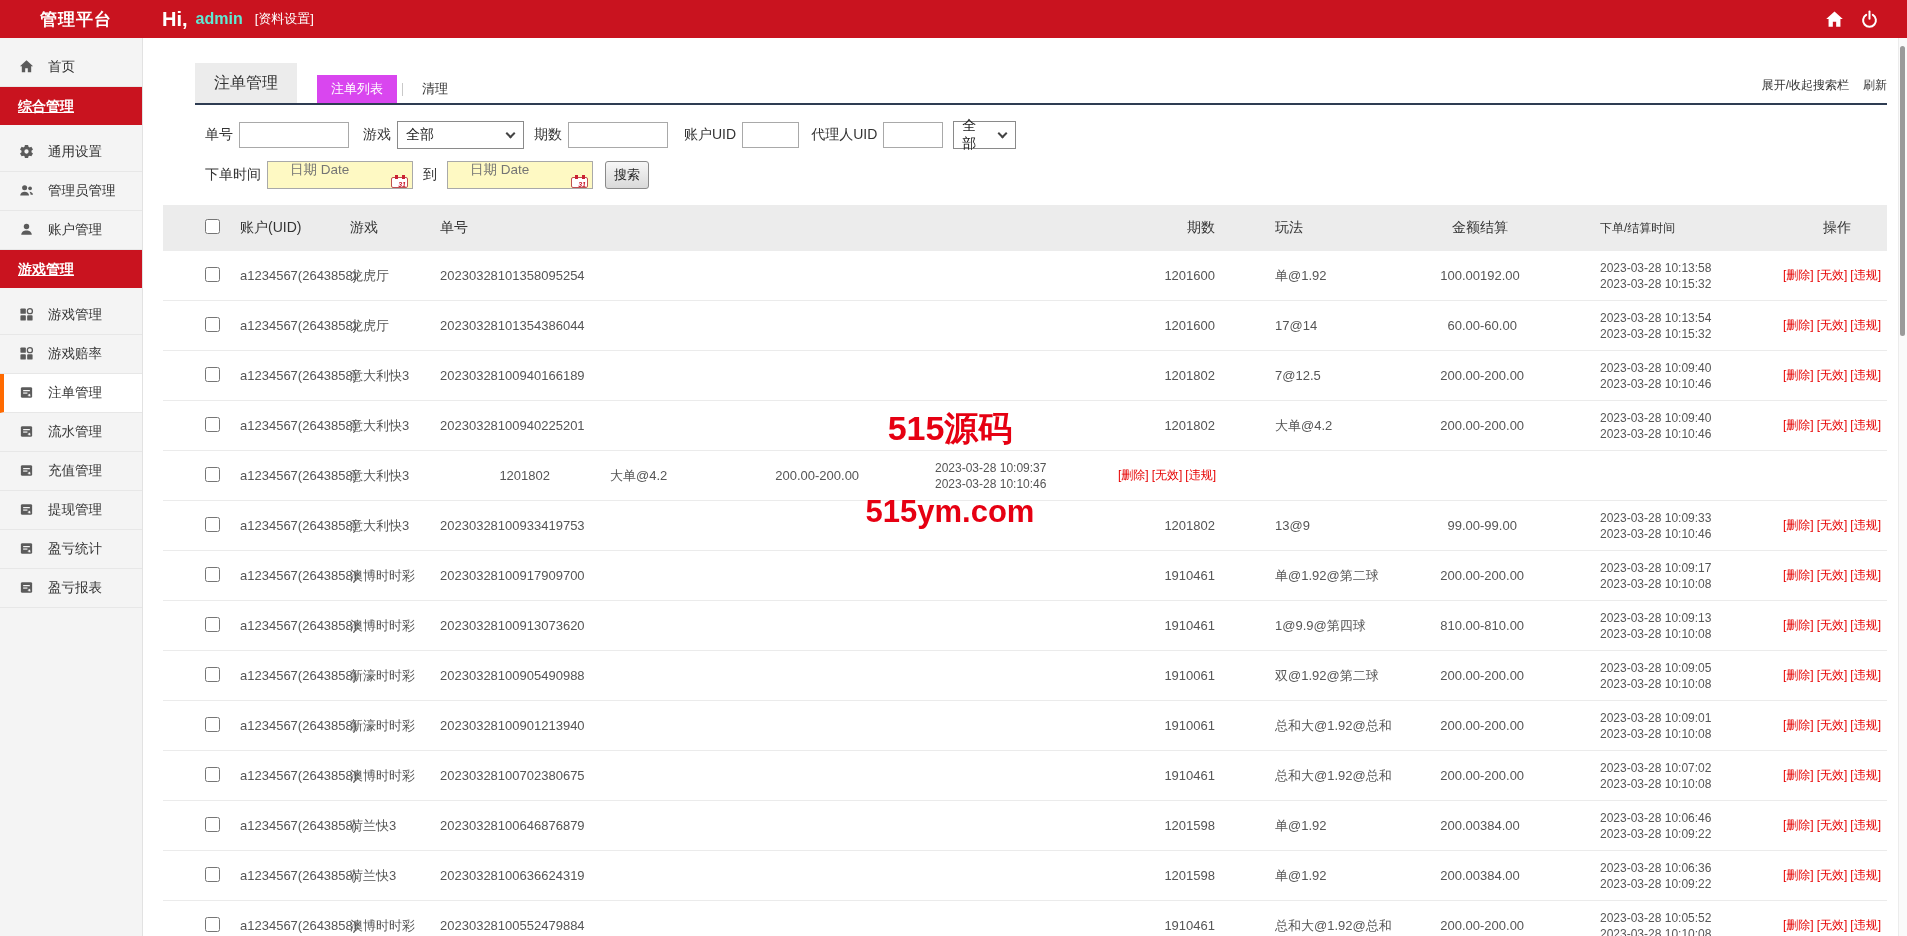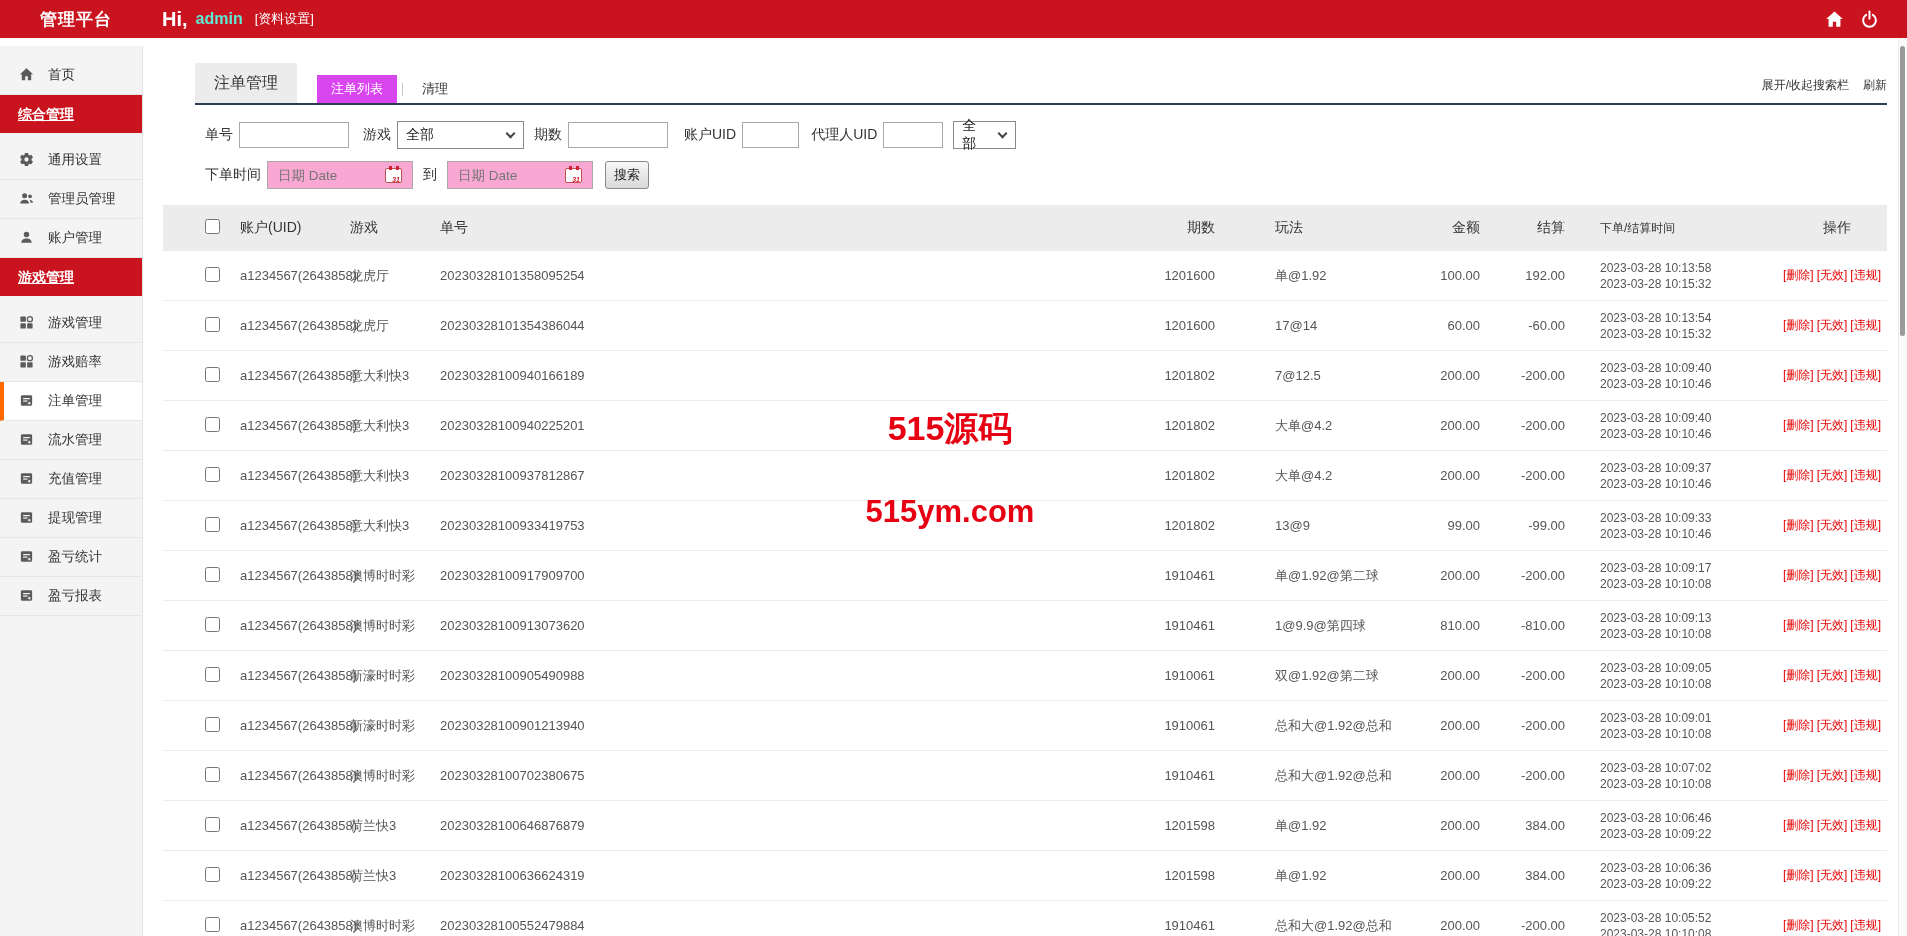--- a/index.html
+++ b/index.html
@@ -13,21 +13,21 @@
   .greet .hi { color:#fff; font-size:20px; font-weight:bold; }
   .greet .uname { color:#5eead4; font-size:16px; font-weight:bold; margin-left:8px; }
   .greet .profile { color:#fff; font-size:13px; margin-left:12px; cursor:pointer; }
   .topbar-icons { margin-left:auto; margin-right:28px; display:flex; align-items:center; gap:16px; }
   .topbar-icons svg { width:19px; height:19px; cursor:pointer; display:block; }
 
   
   .layout { display:flex; height:898px; }
 
   
-  .sidebar { width:143px; background:#f4f4f4; border-right:1px solid #e2e2e2; padding-top:10px;margin-top:8px; }
+  .sidebar { width:143px; background:#f4f4f4; border-right:1px solid #e2e2e2; padding-top:10px; }
   .sb-item { height:39px; display:flex; align-items:center; padding-left:19px;
              border-bottom:1px solid #e7e7e7; cursor:pointer; background:#f4f4f4; }
   .sb-item .ic { width:16px; height:16px; color:#5b5b5b; margin-right:13px; display:flex; }
   .sb-item .ic svg { width:15px; height:15px; fill:currentColor; }
   .sb-item .lbl { font-size:13.5px; color:#333; white-space:nowrap; }
   .sb-item.active { background:#fff; border-left:4px solid #ff6a00; padding-left:15px; }
   .sb-section { height:38px; line-height:38px; background:#c9131f; color:#fff;
                 font-size:14px; font-weight:bold; padding-left:18px; margin-bottom:8px; cursor:pointer;text-decoration:underline; }
 
   
@@ -51,22 +51,22 @@
   .s-lbl { font-size:14px; color:#333; margin-right:6px; white-space:nowrap; }
   .s-input { height:26px; border:1px solid #a9a9a9; background:#fff; font-size:13px; padding:0 5px;
              font-family:inherit; outline:none; }
   .w110{width:110px} .w100{width:100px} .w57{width:57px} .w60{width:60px}
   .sel { position:relative; height:28px; border:1px solid #8a8a8a; background:#fff;
          display:flex; align-items:center; padding:0 26px 0 8px; font-size:14px; color:#222; cursor:pointer; }
   .sel .chev { position:absolute; right:9px; top:8px; width:7px; height:7px;
                border-right:2px solid #444; border-bottom:2px solid #444; transform:rotate(45deg); }
   .w127{width:127px} .w63{width:63px}
   .mr14{margin-right:14px}.mr10{margin-right:10px}.mr16{margin-right:16px}.mr12{margin-right:12px}
-  .datebox { width:146px; height:28px; border:1px solid #a9a9a9; background:#f9a8d4;
-             display:flex; align-items:center; padding:0 10px; cursor:text; }
+  .datebox { width:146px; height:28px; border:1px solid #a9a9a9; background:#fef9c3;
+             display:flex; align-items:center; padding:0 4px; cursor:text;flex-direction:column; }
   .datebox input { border:none; outline:none; width:100px; font-size:13.5px; color:#555;
                    font-family:inherit; background:transparent; }
   .cal { width:17px; height:15px; border:1px solid #c05050; border-radius:2px;
          position:relative; background:#fff; margin-left:auto; cursor:pointer; }
   .cal::before { content:""; position:absolute; top:-3px; left:3px; width:3px; height:4px;
                  background:#c23; box-shadow:7px 0 #c23; }
   .cal::after { content:"31"; position:absolute; right:1px; bottom:-1px; font-size:7px;
                 font-weight:bold; color:#c23; }
   .to-lbl { font-size:14px; color:#333; margin:0 10px; }
   .btn-search { margin-left:12px; width:44px; height:28px; border:1px solid #8a8a8a; border-radius:3px;
@@ -80,21 +80,21 @@
   .tr.th { height:46px; background:#ececec; color:#333; font-size:14px; border-bottom:none; }
   .td { flex:none; }
   .c-check  { width:77px; padding-left:42px; }
   .c-check input { width:15px; height:15px; cursor:pointer; }
   .c-account{ width:110px; }
   .c-game   { width:90px; }
   .c-order  { width:665px; }
   .c-period { width:110px; text-align:right; }
   .c-play   { width:185px; padding-left:60px; }
   .c-amount { width:80px; text-align:right; }
-  .c-settle { width:85px; text-align:right; }
+  .c-settle { width:85px; text-align:left; }
   .c-time   { width:185px; padding-left:35px; font-size:12px; line-height:16px; }
   .c-action { width:137px; text-align:right; padding-right:6px; }
   .th .c-action { padding-right:36px; }
   .act { color:#e60000; font-size:12px; margin-left:3px; cursor:pointer; text-decoration:none; }
 
   
   .wm { position:absolute; left:657px; width:300px; text-align:center; color:#e60012;
         font-weight:bold; z-index:5; pointer-events:none; }
   .wm1 { top:368px; font-size:34px; }
   .wm2 { top:456px; font-size:31px; }
@@ -384,21 +384,20 @@
       <div>2023-03-28 10:09:40</div>
       <div>2023-03-28 10:10:46</div>
     </div>
     <div class="td c-action"><a class="act">[删除]</a><a class="act">[无效]</a><a class="act">[违规]</a></div>
   </div>
 
   <div class="tr">
     <div class="td c-check"><input type="checkbox" style=""></div>
     <div class="td c-account">a1234567(2643858)</div>
     <div class="td c-game">意大利快3</div>
-    <div class="td c-order">20230328100937812867</div>
     <div class="td c-period">1201802</div>
     <div class="td c-play">大单@4.2</div>
     <div class="td c-amount">200.00</div>
     <div class="td c-settle">-200.00</div>
     <div class="td c-time">
       <div>2023-03-28 10:09:37</div>
       <div>2023-03-28 10:10:46</div>
     </div>
     <div class="td c-action"><a class="act">[删除]</a><a class="act">[无效]</a><a class="act">[违规]</a></div>
   </div>

